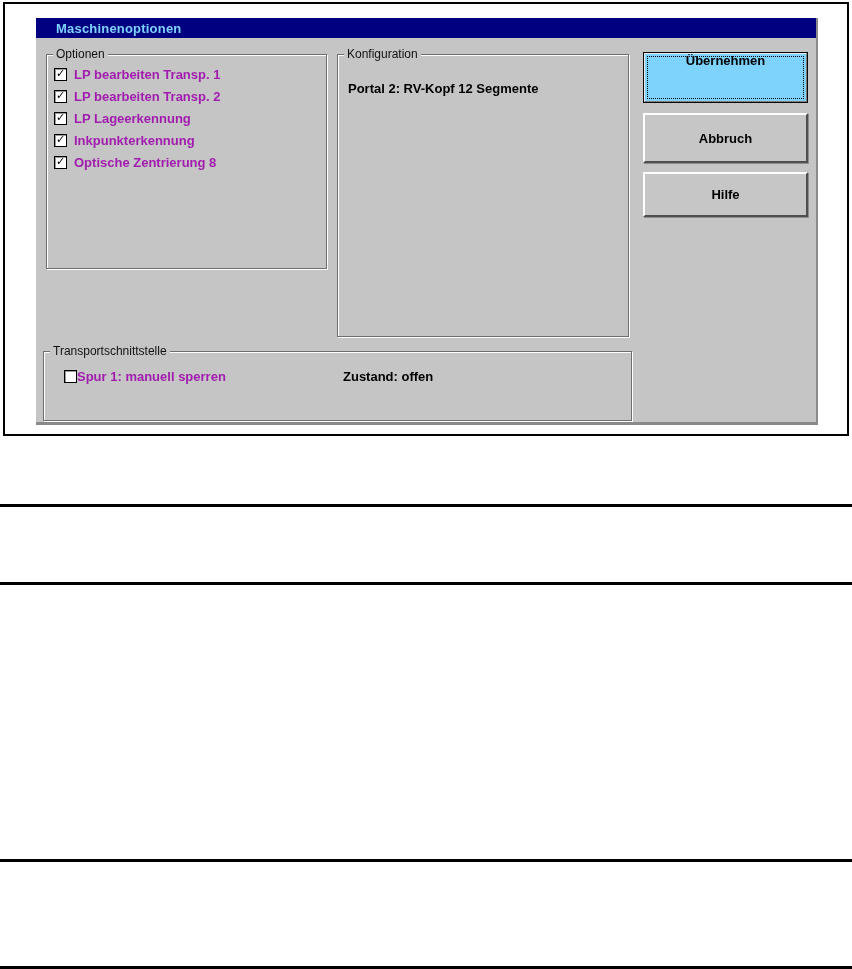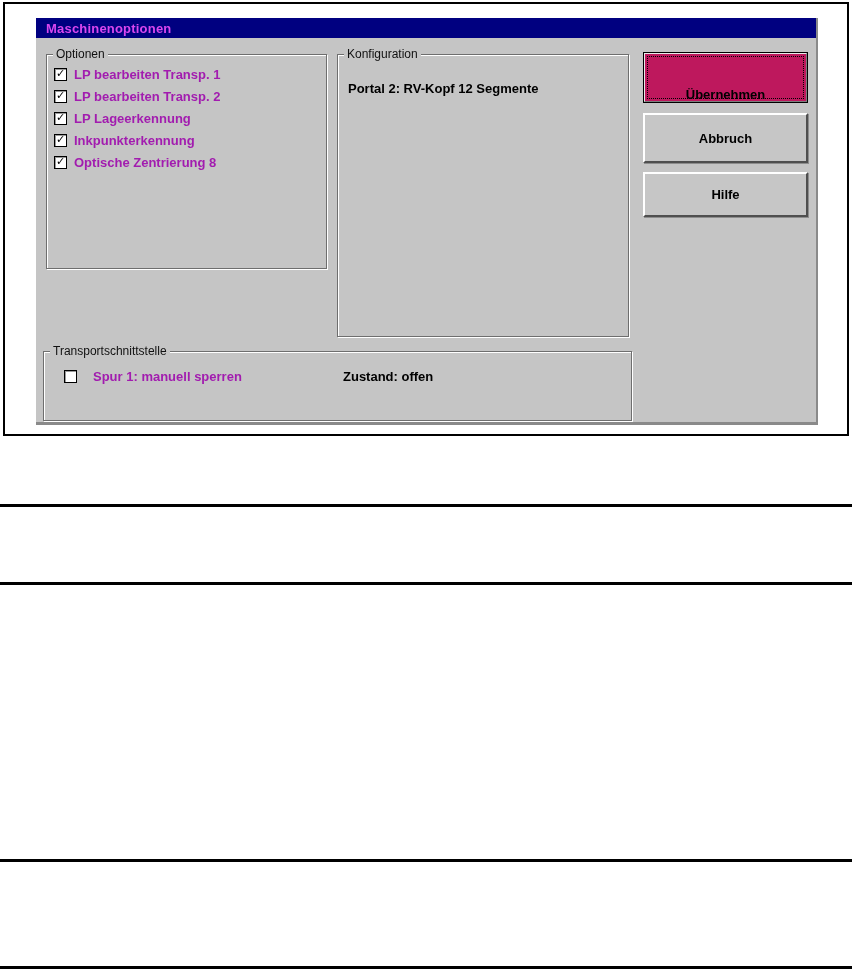--- a/index.html
+++ b/index.html
@@ -9,22 +9,22 @@
   
   .shot-frame { position:absolute; left:3px; top:2px; width:846px; height:434px;
                 border:2px solid #000; background:#fff; }
 
   
   .dialog { position:absolute; left:31px; top:14px; width:782px; height:407px;
             background:#c5c5c5;
             border-right:2px solid #8a8a8a; border-bottom:3px solid #8a8a8a; }
 
   .titlebar { position:absolute; left:0; top:0; width:100%; height:20px;
-              background:#000080; color:#d946ef; display:flex; align-items:center;
-              padding-left:10px; font-size:13px; font-weight:bold; letter-spacing:.2px; }
+              background:#000080; color:#7dd3fc; display:flex; align-items:center;
+              padding-left:20px; font-size:13px; font-weight:bold; letter-spacing:.2px; }
 
   
   .group { position:absolute; border:1px solid #6e6e6e;
            box-shadow:1px 1px 0 #ffffff, inset 1px 1px 0 #ffffff; }
   .group-label { position:absolute; top:-8px; left:6px; background:#c5c5c5;
                  padding:0 3px; font-size:12px; color:#111; line-height:14px; }
 
   .opt-rows { position:absolute; left:4px; top:8px; right:4px; }
   .opt-row { display:flex; align-items:center; height:22px; gap:7px; padding-left:3px; }
 
@@ -37,28 +37,28 @@
 
   .konf-value { position:absolute; left:10px; top:11px; font-size:13px;
                 font-weight:bold; color:#000; white-space:nowrap;margin-top:15px; }
 
   
   .btn { position:absolute; left:607px; width:165px; background:#c6c6c6;
          border:2px solid; border-color:#ffffff #4f4f4f #4f4f4f #ffffff;
          box-shadow:1px 1px 0 #8d8d8d; display:flex; align-items:center;
          justify-content:center; font-size:13px; font-weight:bold; cursor:default; }
   .btn-default { position:absolute; left:607px; width:165px; border:1px solid #000;
-                 background:#be185d; display:flex; align-items:flex-end; justify-content:center; }
+                 background:#7dd3fc; display:flex; align-items:flex-start; justify-content:center; }
   .btn-default .bevel { position:absolute; inset:0; border:1px solid;
                         border-color:#e9e9e9 #7e7e7e #7e7e7e #e9e9e9; }
   .btn-default .focus-rect { position:absolute; inset:3px; border:1px dotted #000; }
   .btn-default .btn-text { position:relative; font-size:13px; font-weight:bold; }
 
   .transport-row { position:absolute; left:20px; top:17px; display:flex;
-                   align-items:center; gap:16px; }
+                   align-items:center; gap:0; }
   .status-text { position:absolute; left:299px; top:17px; font-size:13px;
                  font-weight:bold; white-space:nowrap; }
 
   
   .rule { position:absolute; left:0; width:852px; height:3px; background:#000; }
 </style>
 </head>
 <body>
 
 <div class="shot-frame">

